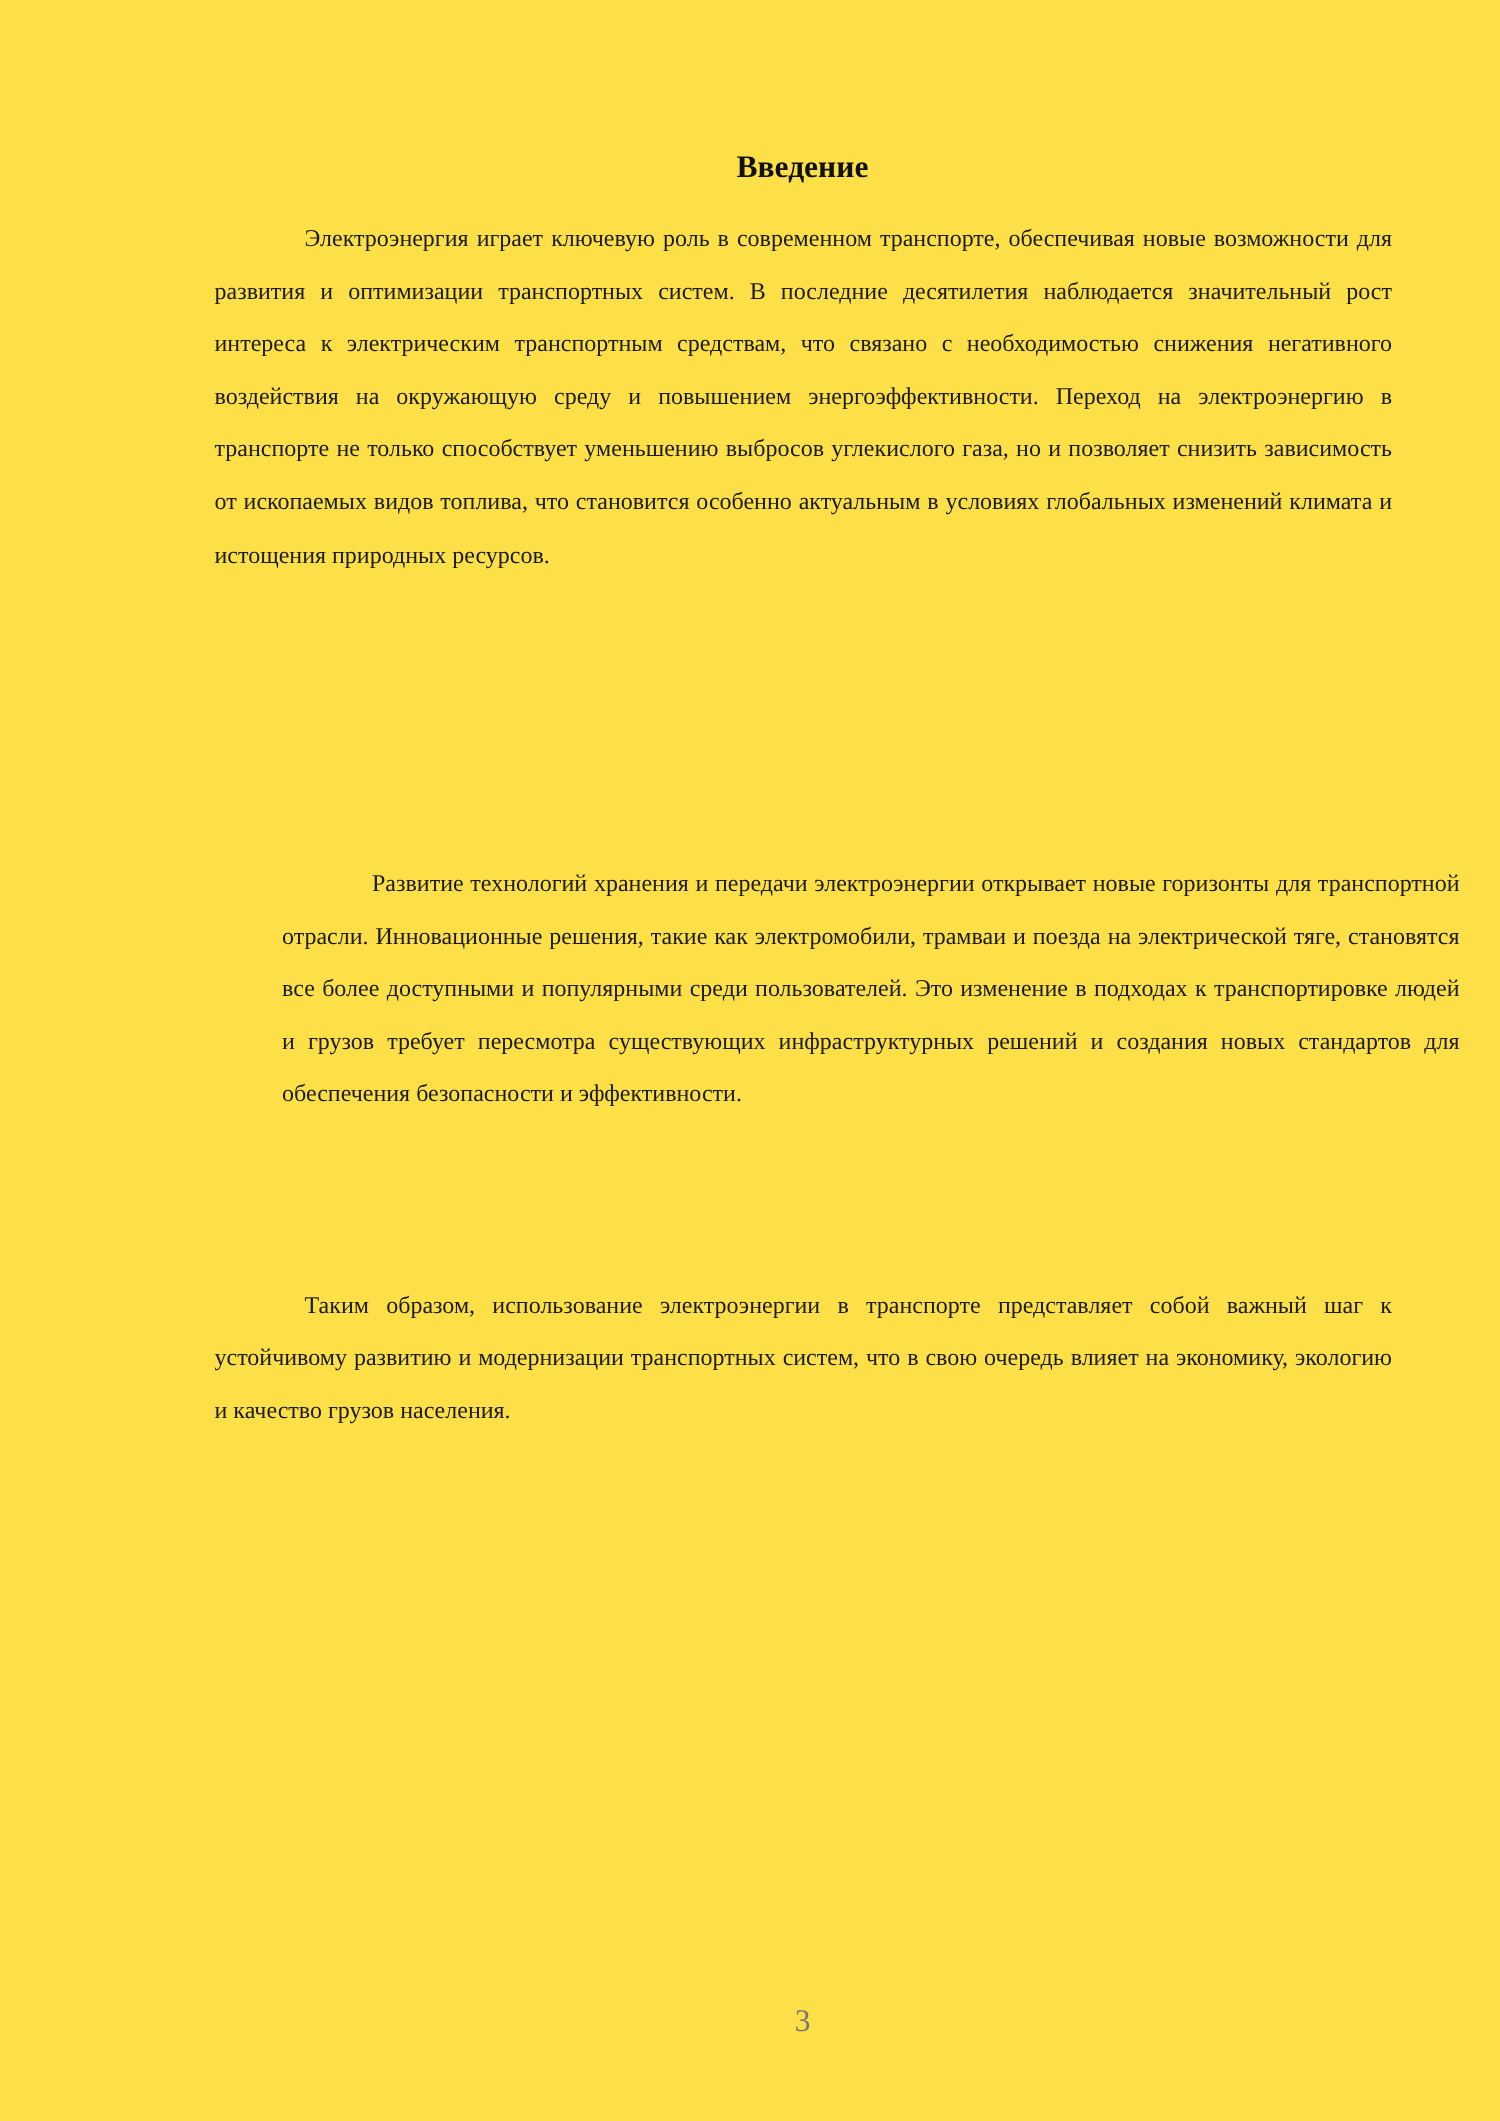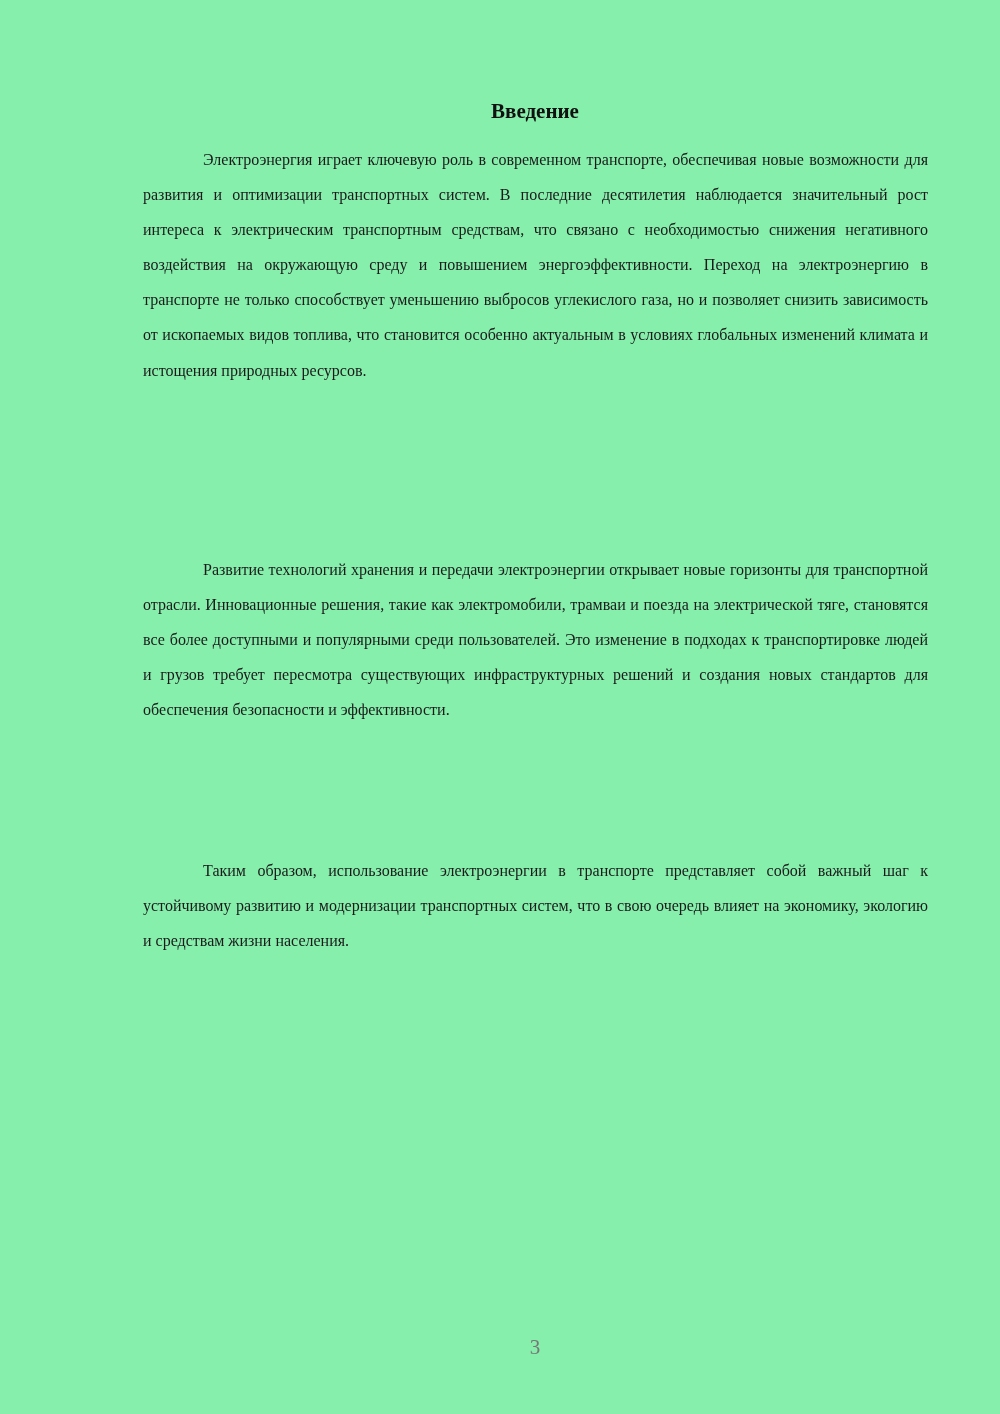--- a/index.html
+++ b/index.html
@@ -12,21 +12,21 @@
     height: 1414px;
     position: relative;
     overflow: hidden;
     font-family: "Liberation Serif", "DejaVu Serif", serif;
     color: #1a1a1a;
   }
   .page {
     position: absolute;
     left: 0; top: 0;
     width: 1000px; height: 1414px;
-    background: #86efac;
+    background: #fde047;
   }
   .title {
     position: absolute;
     top: 97px;
     left: 0;
     width: 1070px;
     text-align: center;
     font-weight: bold;
     font-size: 21px;
     line-height: 28px;
@@ -41,21 +41,21 @@
     text-align: justify;
     color: #1a1a1a;
   }
   .body-text p {
     margin: 0;
     text-indent: 60px;
     text-align: justify;
     text-align-last: left;
   }
   .p1 { top: 142px; }
-  .p2 { top: 552px; }
+  .p2 { top: 572px; margin-left: 45px; }
   .p3 { top: 853px; }
   .page-number {
     position: absolute;
     top: 1334px;
     left: 0;
     width: 1070px;
     text-align: center;
     font-size: 21px;
     line-height: 26px;
     color: #777;
@@ -69,17 +69,17 @@
 
   <div class="body-text p1">
     <p>Электроэнергия играет ключевую роль в современном транспорте, обеспечивая новые возможности для развития и оптимизации транспортных систем. В последние десятилетия наблюдается значительный рост интереса к электрическим транспортным средствам, что связано с необходимостью снижения негативного воздействия на окружающую среду и повышением энергоэффективности. Переход на электроэнергию в транспорте не только способствует уменьшению выбросов углекислого газа, но и позволяет снизить зависимость от ископаемых видов топлива, что становится особенно актуальным в условиях глобальных изменений климата и истощения природных ресурсов.</p>
   </div>
 
   <div class="body-text p2">
     <p>Развитие технологий хранения и передачи электроэнергии открывает новые горизонты для транспортной отрасли. Инновационные решения, такие как электромобили, трамваи и поезда на электрической тяге, становятся все более доступными и популярными среди пользователей. Это изменение в подходах к транспортировке людей и грузов требует пересмотра существующих инфраструктурных решений и создания новых стандартов для обеспечения безопасности и эффективности.</p>
   </div>
 
   <div class="body-text p3">
-    <p>Таким образом, использование электроэнергии в транспорте представляет собой важный шаг к устойчивому развитию и модернизации транспортных систем, что в свою очередь влияет на экономику, экологию и средствам жизни населения.</p>
+    <p>Таким образом, использование электроэнергии в транспорте представляет собой важный шаг к устойчивому развитию и модернизации транспортных систем, что в свою очередь влияет на экономику, экологию и качество грузов населения.</p>
   </div>
 
   <div class="page-number">3</div>
 </div>
 
 </body></html>

